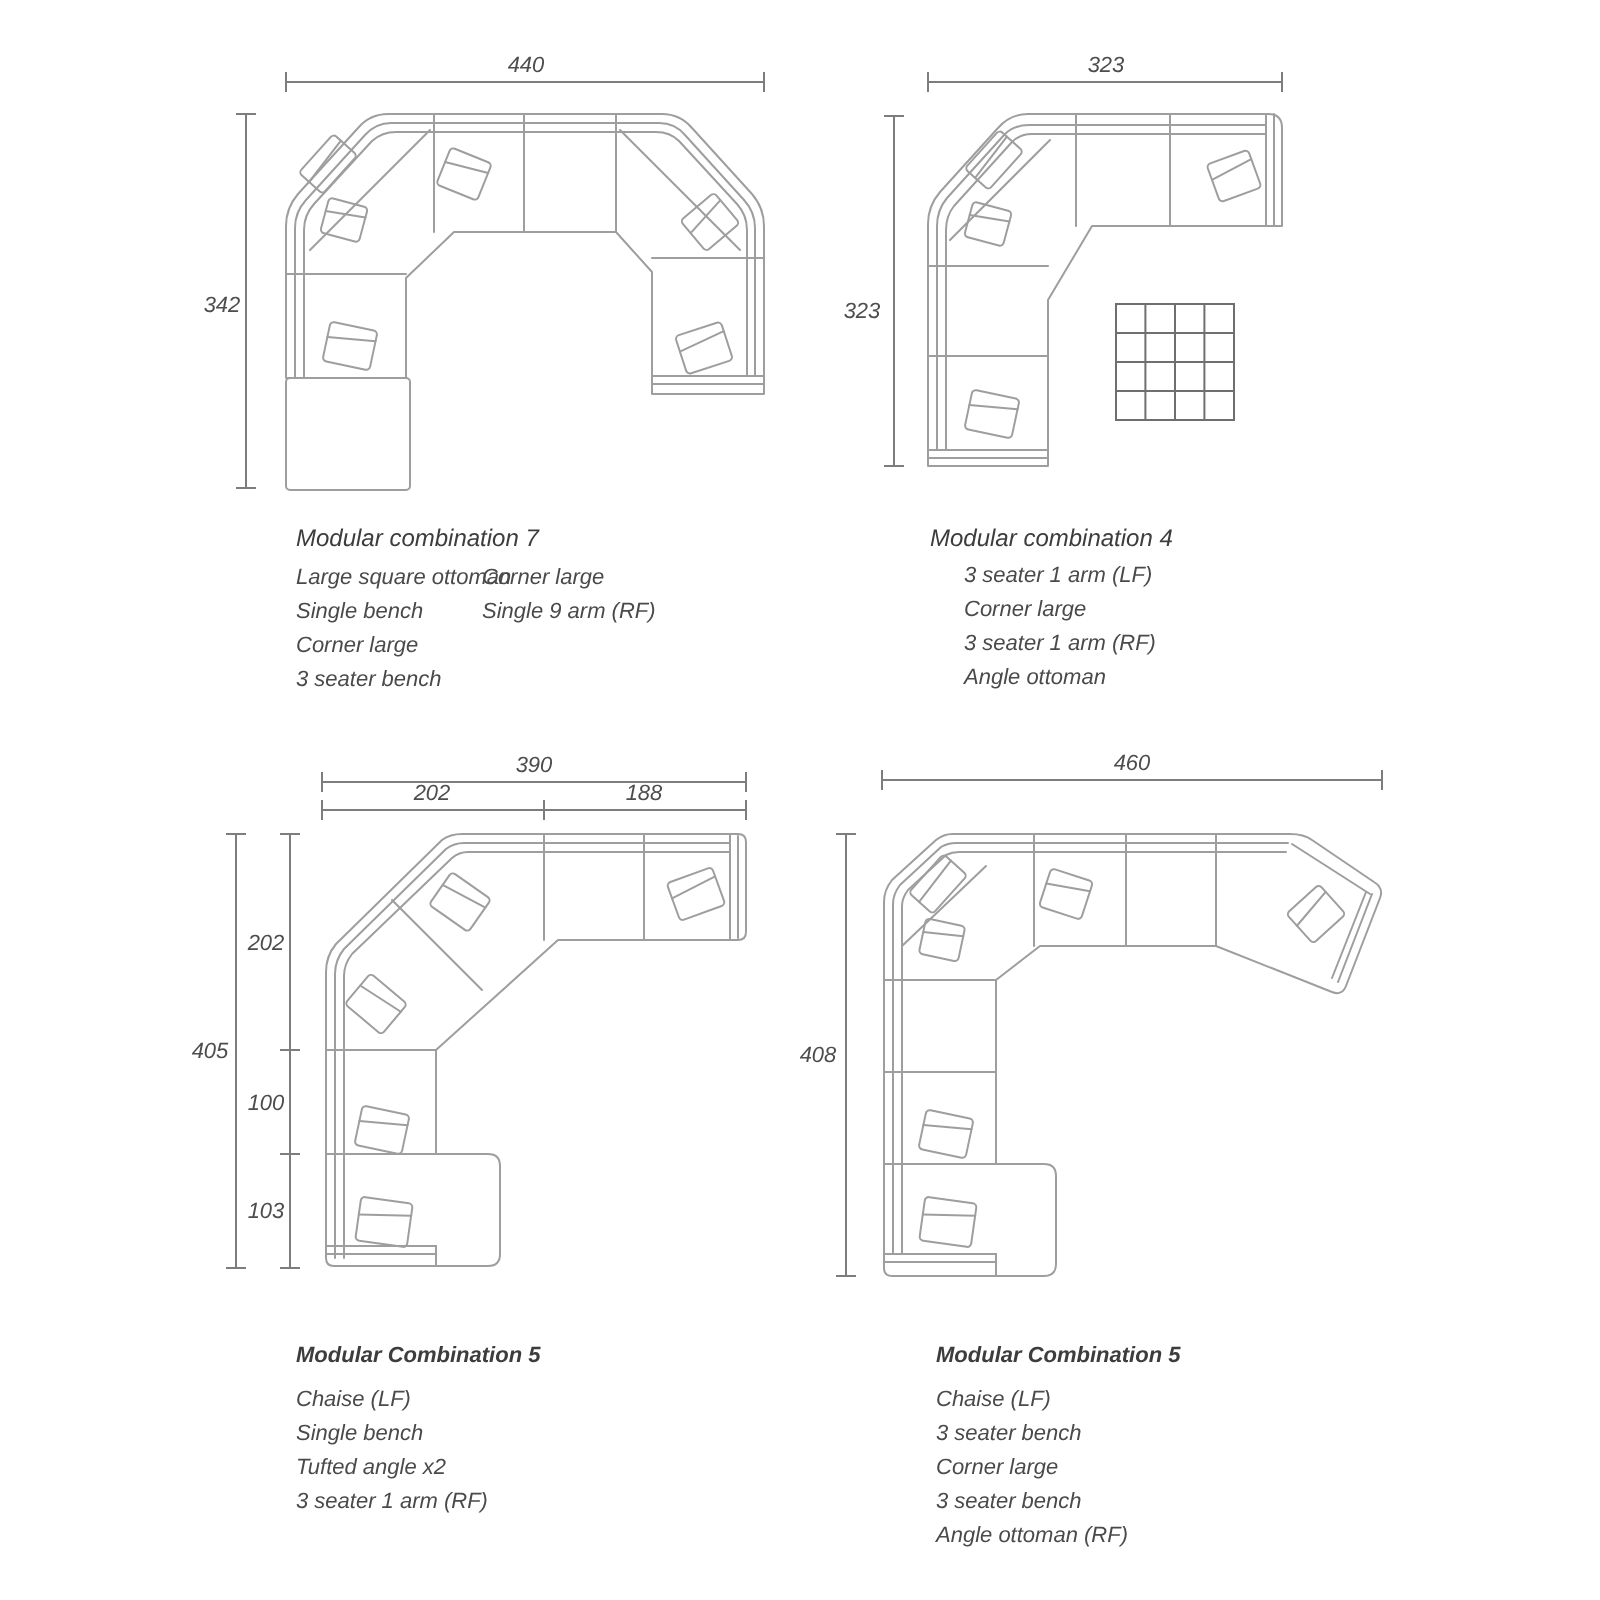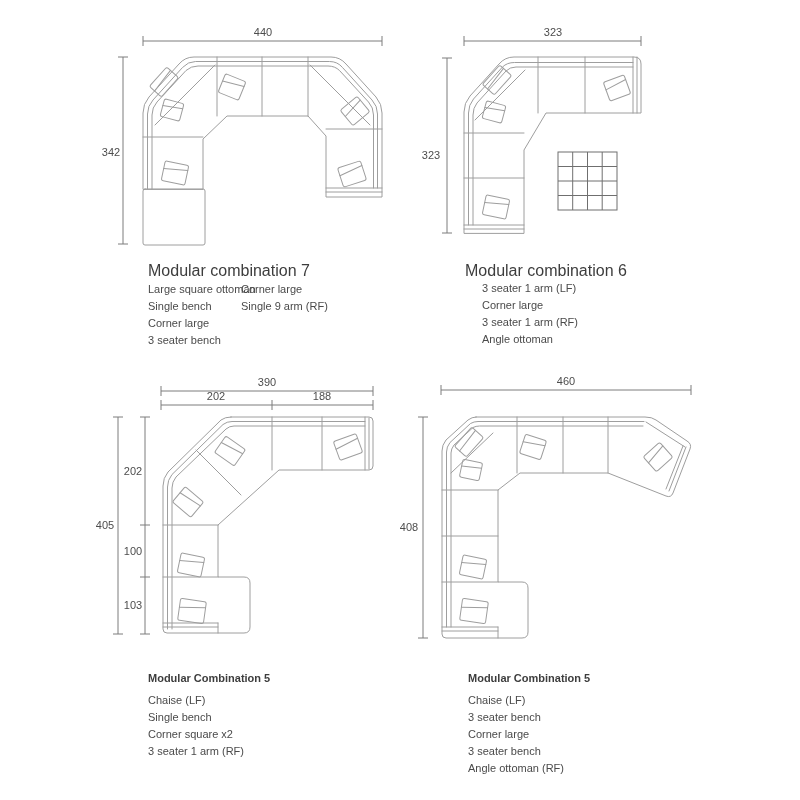--- a/index.html
+++ b/index.html
@@ -1,19 +1,19 @@
 <!DOCTYPE html>
 <html><head>
 <meta charset="utf-8">
 <style>
   html,body{margin:0;padding:0;background:#ffffff;}
   #canvas{position:relative;width:800px;height:800px;background:#ffffff;overflow:hidden;
-          font-family:"Liberation Sans", sans-serif;}
+          font-family:"Liberation Sans", sans-serif;font-style:italic;}
   .abs{position:absolute;}
-  .title{font-size:16px;color:#3d3d3d;white-space:nowrap;}
+  .title{font-size:12px;color:#3d3d3d;white-space:nowrap;}
   .title.bold{font-weight:bold;font-size:11px;}
   .parts{font-size:11px;color:#4a4a4a;line-height:17px;white-space:nowrap;}
   svg{display:block;}
   svg text{font-family:"Liberation Sans", sans-serif;font-size:11px;fill:#4d4d4d;}
   .sofa{stroke:#9e9e9e;fill:none;stroke-width:1;stroke-linejoin:round;stroke-linecap:round;}
   .dim{stroke:#7d7d7d;fill:none;stroke-width:1;}
   .grid{stroke:#6f6f6f;fill:none;stroke-width:1;}
 </style>
 </head>
 <body>
@@ -131,21 +131,21 @@
     <g class="grid">
       <rect x="143" y="142" width="59" height="58"></rect>
       <line x1="157.7" y1="142" x2="157.7" y2="200"></line>
       <line x1="172.5" y1="142" x2="172.5" y2="200"></line>
       <line x1="187.2" y1="142" x2="187.2" y2="200"></line>
       <line x1="143" y1="156.5" x2="202" y2="156.5"></line>
       <line x1="143" y1="171" x2="202" y2="171"></line>
       <line x1="143" y1="185.5" x2="202" y2="185.5"></line>
     </g>
   </svg>
-  <div class="abs title" style="left:465px;top:262px">Modular combination 6</div>
+  <div class="abs title" style="left:465px;top:262px">Modular combination 4</div>
   <div class="abs parts" style="left:482px;top:280px">
     <div>3 seater 1 arm (LF)</div>
     <div>Corner large</div>
     <div>3 seater 1 arm (RF)</div>
     <div>Angle ottoman</div>
   </div>
 
   <svg class="abs" style="left:90px;top:375px" width="310" height="290" viewBox="0 0 310 290">
     <g>
       <line class="dim" x1="71" y1="16" x2="283" y2="16"></line>
@@ -210,21 +210,21 @@
       <g transform="translate(102,236) rotate(8)">
           <rect x="-13" y="-11" width="26" height="22" rx="2"></rect>
           <line x1="-13" y1="-2" x2="13" y2="-5"></line>
         </g>
     </g>
   </svg>
   <div class="abs title bold" style="left:148px;top:672px">Modular Combination 5</div>
   <div class="abs parts" style="left:148px;top:692px">
     <div>Chaise (LF)</div>
     <div>Single bench</div>
-    <div>Corner square x2</div>
+    <div>Tufted angle x2</div>
     <div>3 seater 1 arm (RF)</div>
   </div>
 
   <svg class="abs" style="left:395px;top:375px" width="305" height="290" viewBox="0 0 305 290">
     <g>
       <line class="dim" x1="46" y1="15" x2="296" y2="15"></line>
       <line class="dim" x1="46" y1="10" x2="46" y2="20"></line>
       <line class="dim" x1="296" y1="10" x2="296" y2="20"></line>
       <text x="171" y="10" text-anchor="middle">460</text>
     </g>

